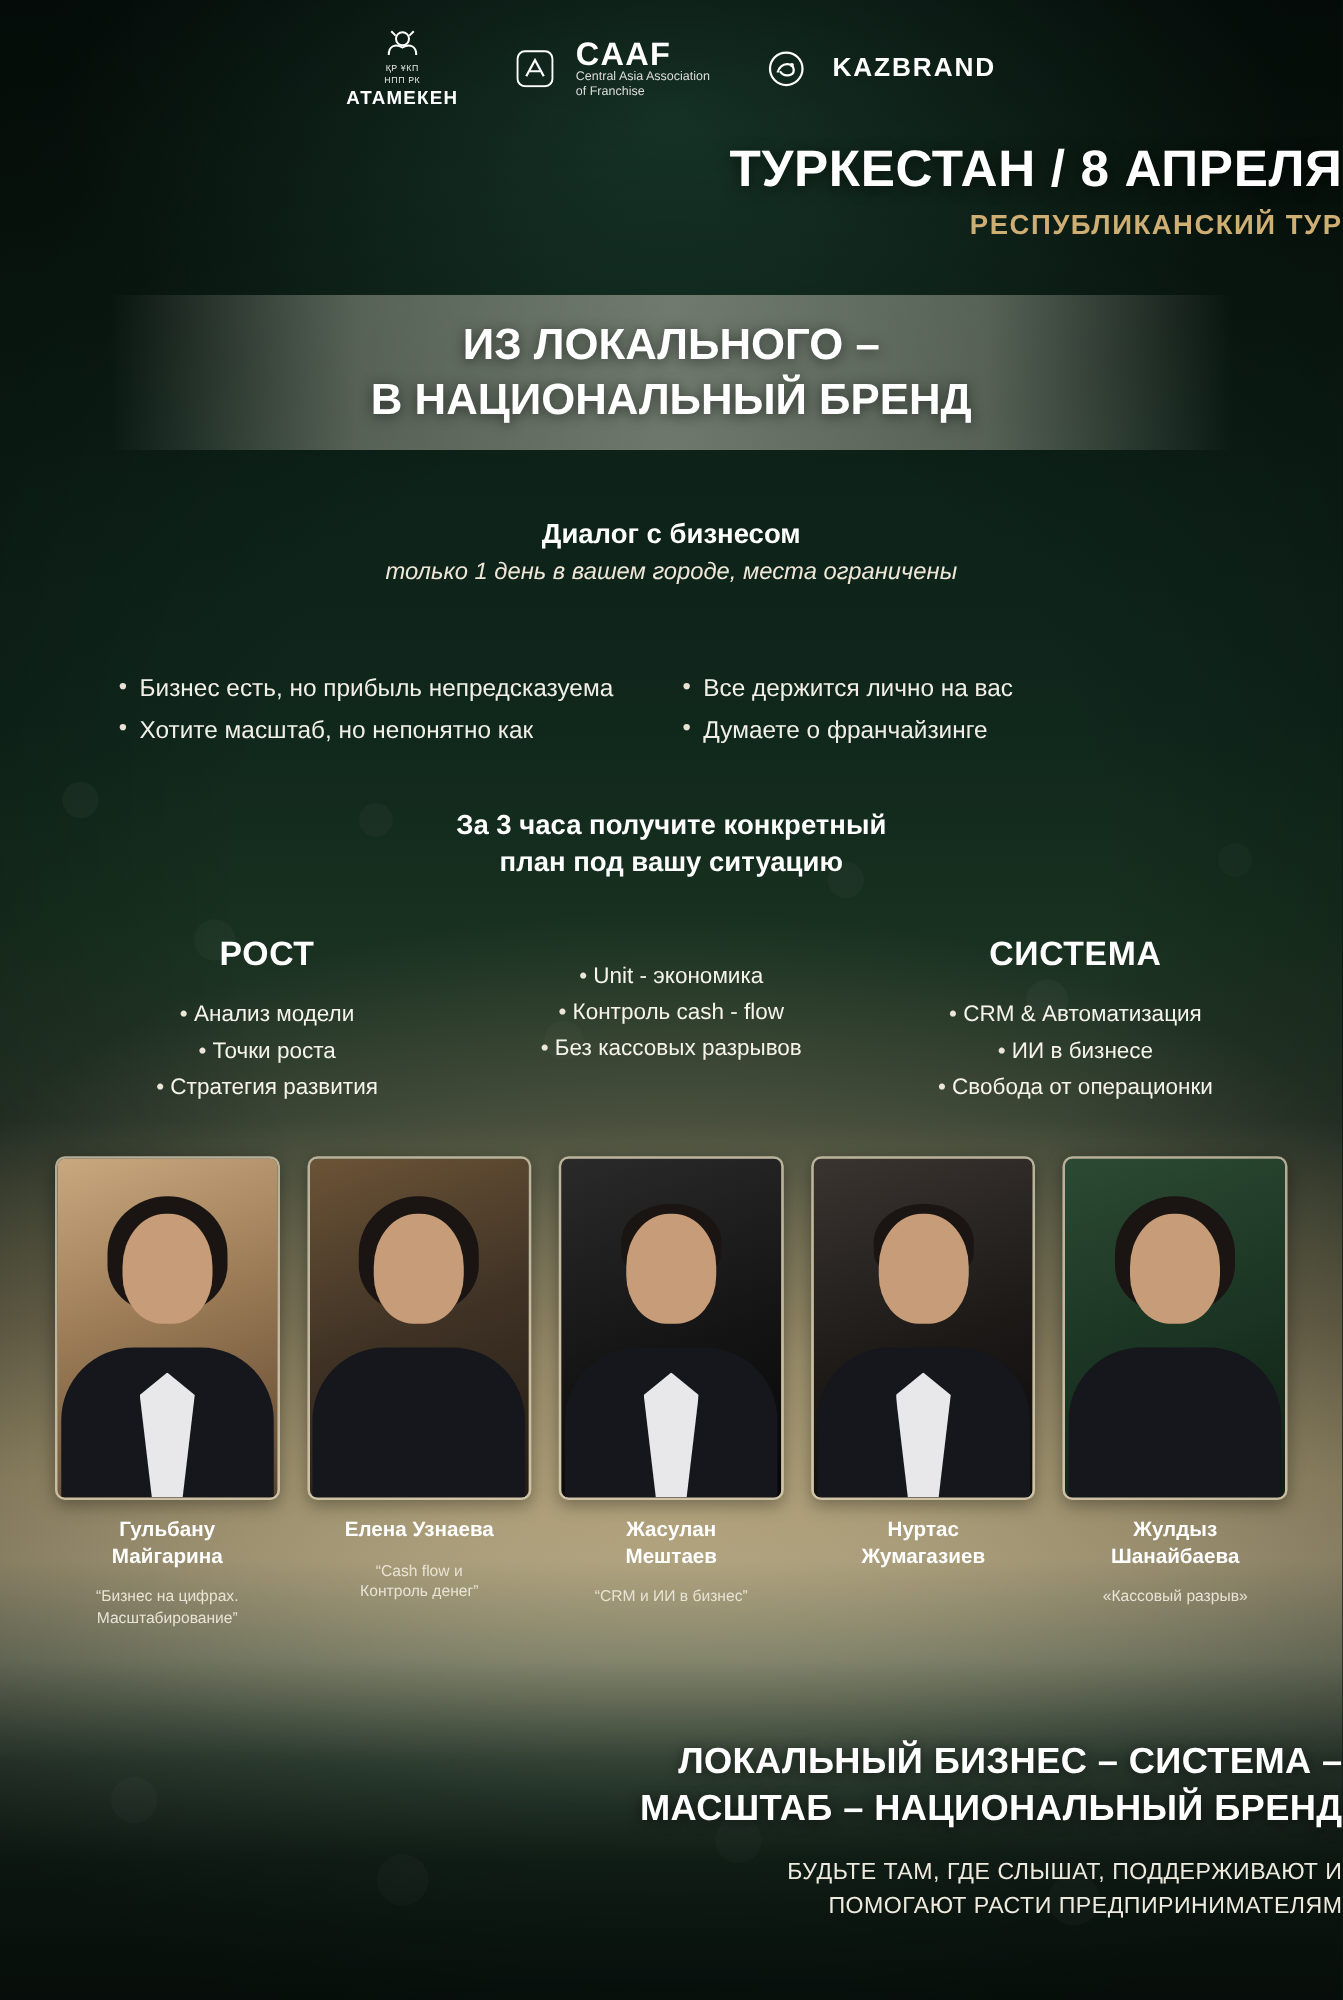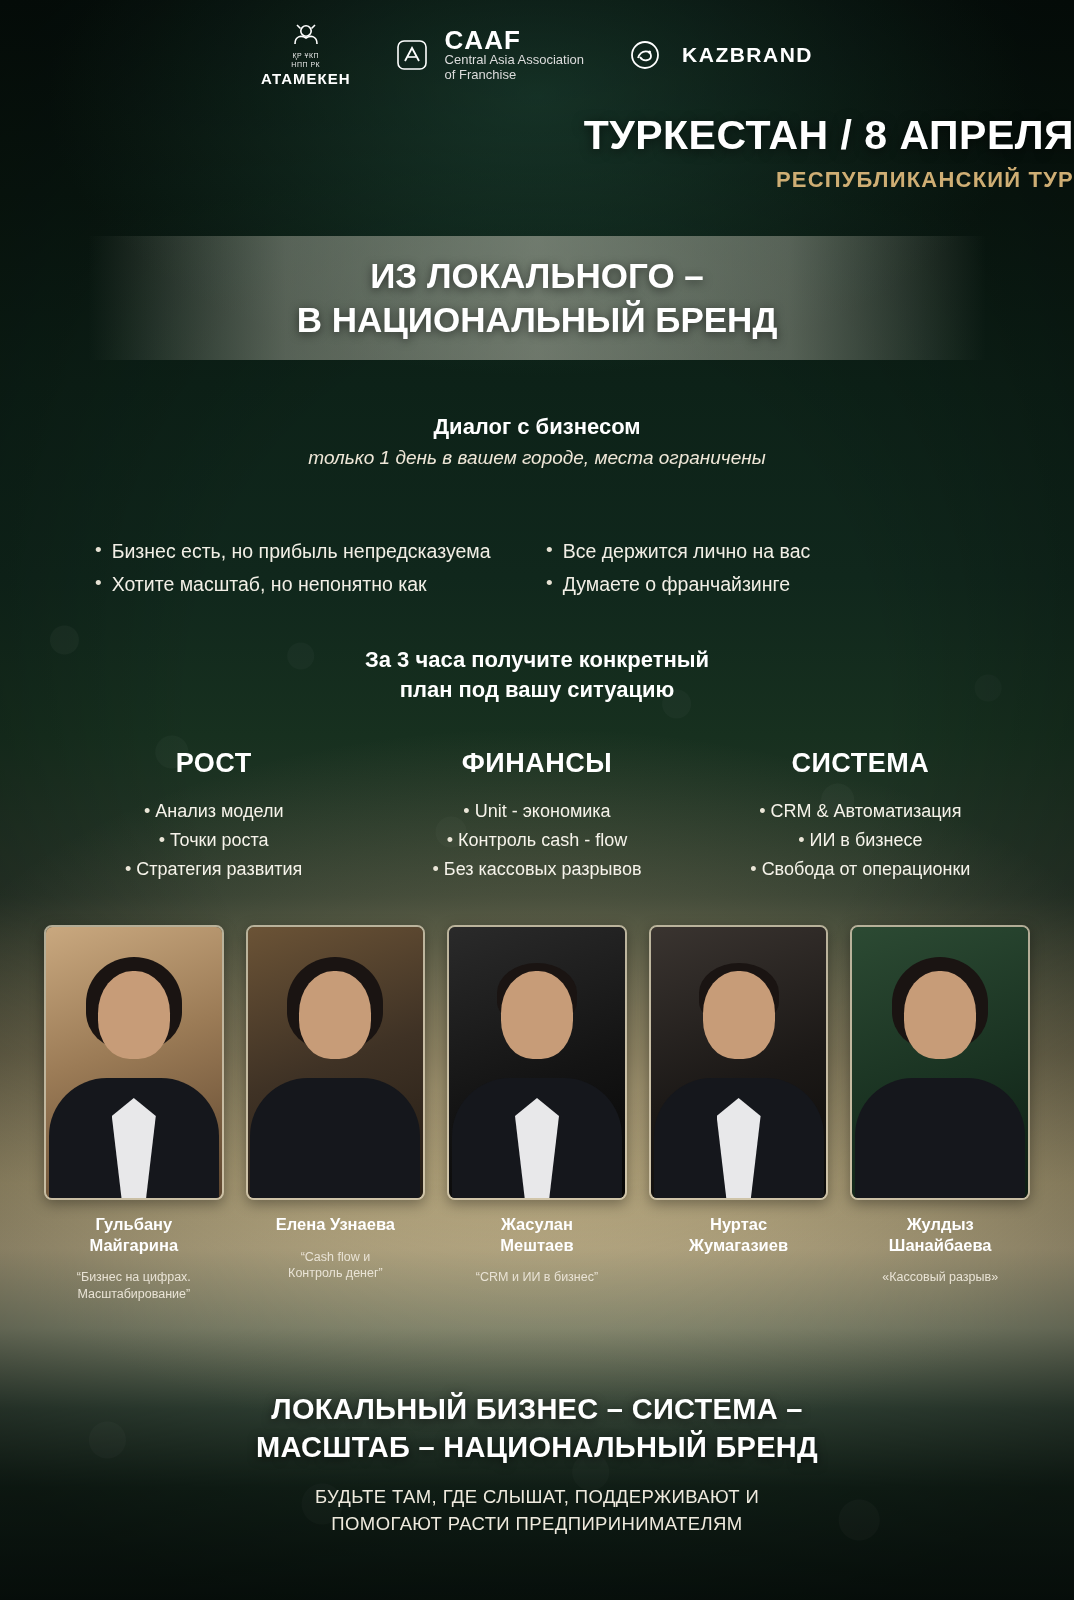--- a/index.html
+++ b/index.html
@@ -59,21 +59,21 @@
   .logos {
     position: absolute; top: 22px; left: 0; right: 0;
     display: flex; justify-content: center; align-items: center; gap: 46px;
     z-index: 5;
   }
   .logo { display: flex; align-items: center; gap: 18px; color: #fff; }
   .logo-atameken { flex-direction: column; gap: 2px; }
   .lg-sub { font-size: 7px; letter-spacing: .5px; color: #e8e8e8; }
   .lg-main { font-size: 15px; font-weight: bold; letter-spacing: 1px; }
   .logo-caaf .caaf-name { font-size: 26px; font-weight: bold; letter-spacing: 1px; line-height: 1; }
-  .logo-caaf .caaf-sub { font-size: 13px; line-height: 1.15; color: #dcdcdc; }
+  .logo-caaf .caaf-sub { font-size: 10px; line-height: 1.15; color: #dcdcdc; }
   .logo-kazbrand .kb-name { font-size: 21px; font-weight: bold; letter-spacing: 1.5px; }
 
   
   .title-block { position: absolute; top: 112px; left: 0; right: 0; text-align: right; z-index: 5; }
   .city-date {
     font-size: 41px; font-weight: bold; color: #fff; letter-spacing: .5px;
     text-shadow: 0 2px 12px rgba(0,0,0,.6);
   }
   .tour-sub {
     margin-top: 8px; font-size: 22px; font-weight: bold; color: #cfae74; letter-spacing: 1.2px;
@@ -160,21 +160,21 @@
   }
   .sp-name {
     margin-top: 14px; text-align: center; color: #fff; font-weight: bold;
     font-size: 16.5px; line-height: 1.25;
   }
   .sp-topic {
     margin-top: 14px; text-align: center; color: #e9e3d5; font-size: 12.5px; line-height: 1.3;
   }
 
   
-  .footer { position: absolute; bottom: 62px; left: 0; right: 0; text-align: center; z-index: 5; }
+  .footer { position: absolute; bottom: 62px; left: 0; right: 0; text-align: right; z-index: 5; }
   .footer-title {
     color: #fff; font-weight: bold; font-size: 29px; line-height: 1.3; letter-spacing: .3px;
     text-shadow: 0 2px 10px rgba(0,0,0,.6);
   }
   .footer-sub {
     margin-top: 18px; color: #efeade; font-size: 18.5px; line-height: 1.45; letter-spacing: .4px;
   }
 </style>
 </head>
 <body>
@@ -264,21 +264,20 @@
   <div class="cols">
     <div class="col">
       <div class="col-title">РОСТ</div>
       <ul>
         <li><span class="dot">•</span><span>Анализ модели</span></li>
         <li><span class="dot">•</span><span>Точки роста</span></li>
         <li><span class="dot">•</span><span>Стратегия развития</span></li>
       </ul>
     </div>
     <div class="col">
-      <div class="col-title">ФИНАНСЫ</div>
       <ul>
         <li><span class="dot">•</span><span>Unit - экономика</span></li>
         <li><span class="dot">•</span><span>Контроль cash - flow</span></li>
         <li><span class="dot">•</span><span>Без кассовых разрывов</span></li>
       </ul>
     </div>
     <div class="col">
       <div class="col-title">СИСТЕМА</div>
       <ul>
         <li><span class="dot">•</span><span>CRM &amp; Автоматизация</span></li>

